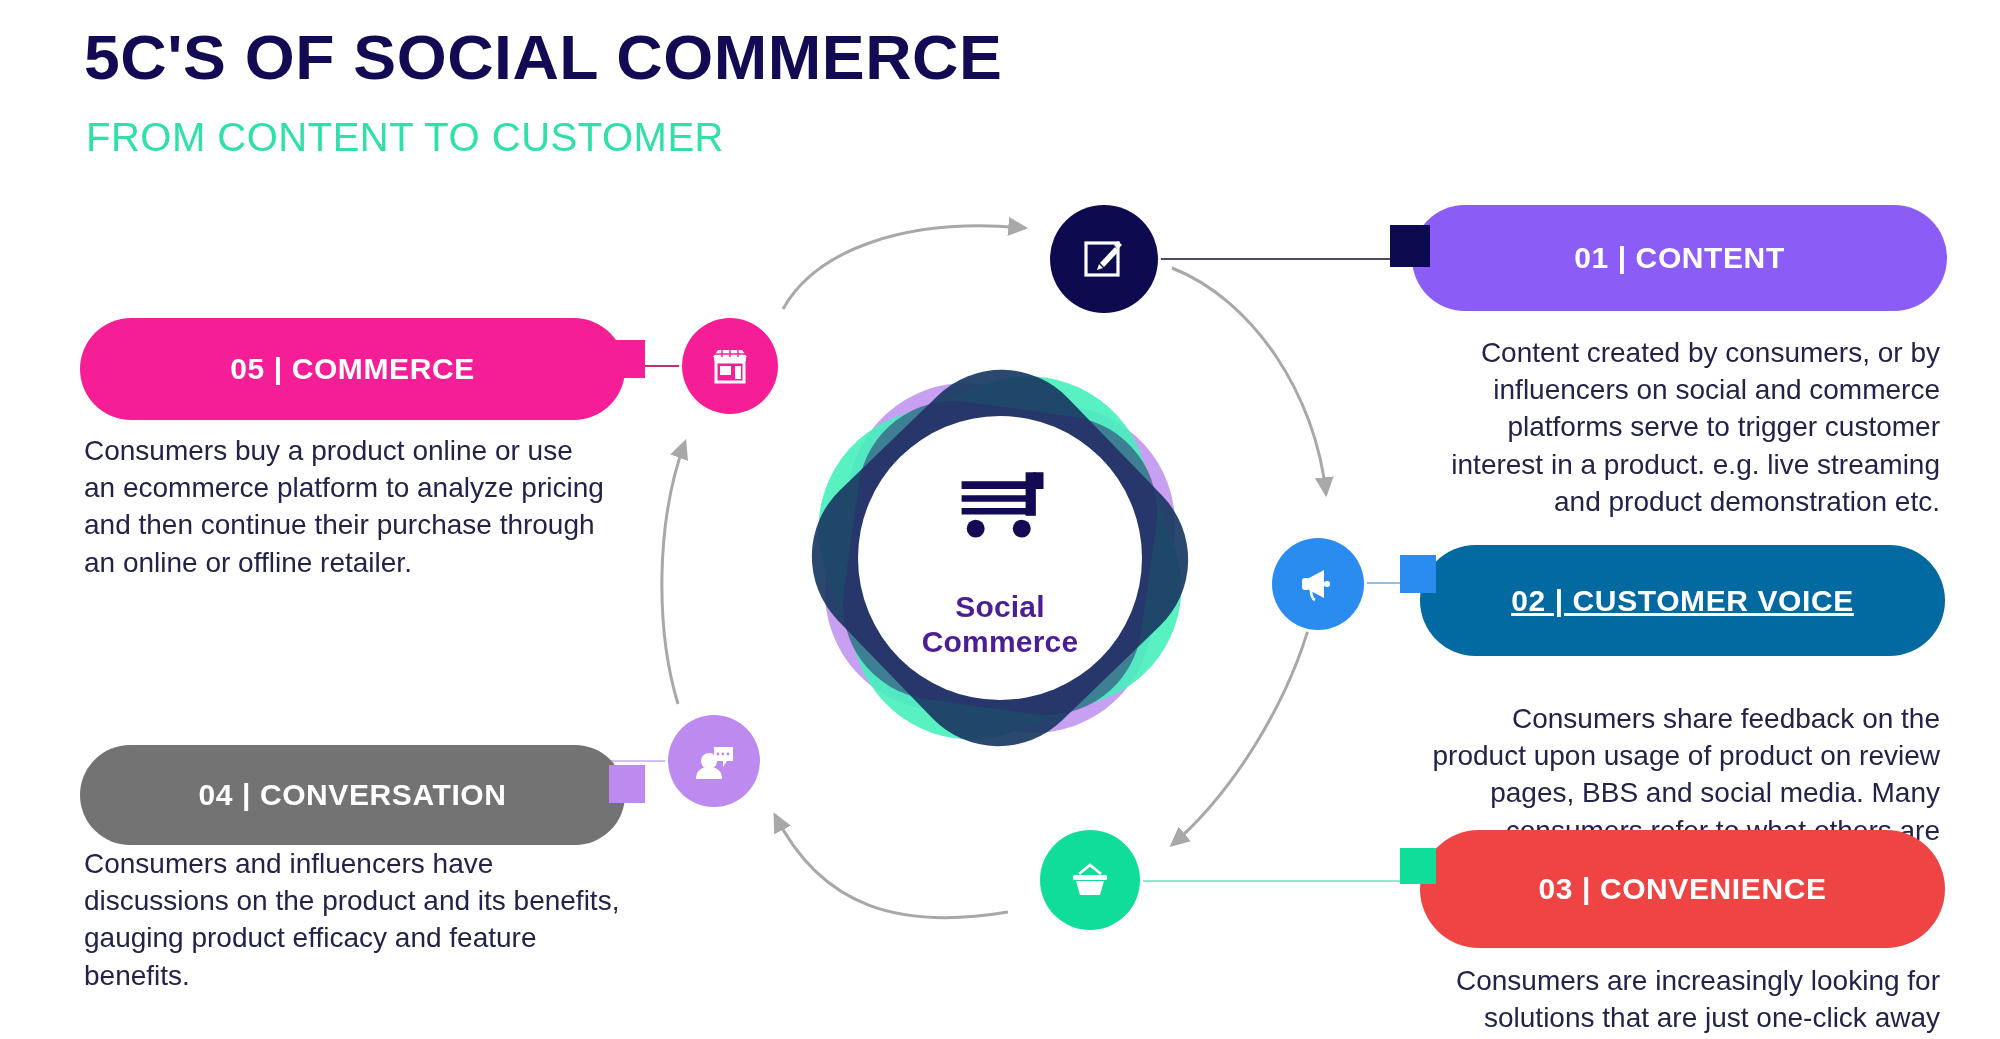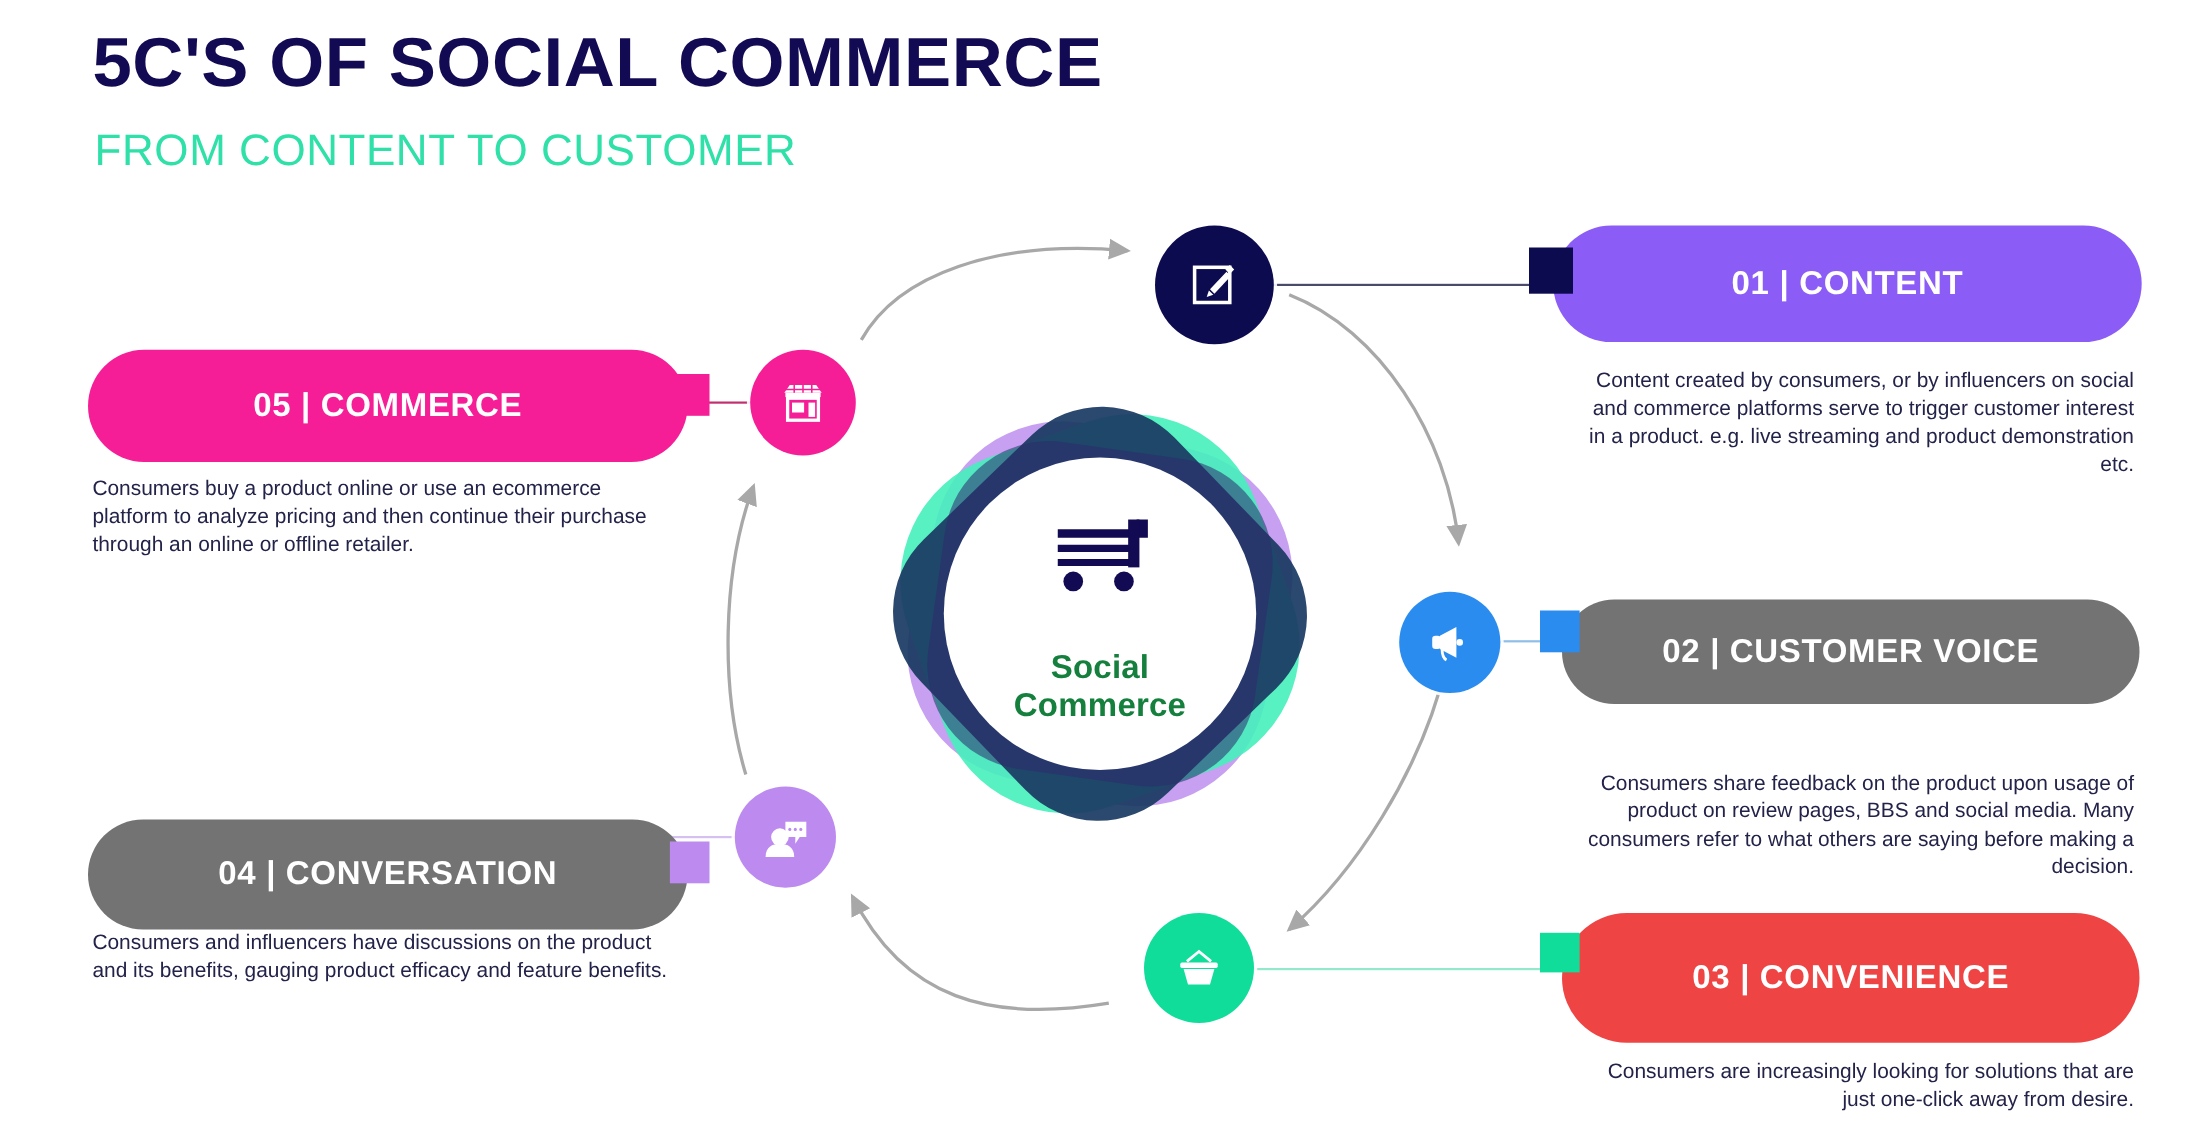--- a/index.html
+++ b/index.html
@@ -44,31 +44,31 @@
   }
   .pill .pill-label{width:100%;}
   .pill.right{border-radius:60px 60px 60px 60px;justify-content:center;}
   .pill.left {border-radius:60px 60px 60px 60px;justify-content:flex-start;}
 
   
   .notch{position:absolute;width:26px;height:26px;}
 
   
   .desc{
-    position:absolute;color:#23234a;font-size:19px;line-height:1.33;
+    position:absolute;color:#23234a;font-size:28px;line-height:1.33;
   }
   .desc.r{text-align:right;}
   .desc.l{text-align:left;}
 
   
   #center-wrap{position:absolute;left:760px;top:318px;width:480px;height:480px;}
   #center-wrap svg{display:block;}
   #center-label{
     position:absolute;left:0;right:0;top:272px;text-align:center;
-    color:#15803d;font-size:30px;font-weight:bold;line-height:1.16;
+    color:#4c1d95;font-size:30px;font-weight:bold;line-height:1.16;
     letter-spacing:.2px;
   }
 </style>
 </head>
 <body>
 
 <div class="stage">
 
   <div id="title">5C'S OF SOCIAL COMMERCE</div>
   <div id="subtitle">FROM CONTENT TO CUSTOMER</div>
@@ -142,21 +142,21 @@
 
   <div class="icon-circle" style="left:1272px;top:538px;width:92px;height:92px;background:#2b8cf0;">
     <svg width="48" height="48" viewBox="0 0 48 48">
       <path d="M30,10 L30,38 L15,30 L15,18 Z" fill="#ffffff"></path>
       <rect x="8" y="18" width="8" height="12" rx="3" fill="#ffffff"></rect>
       <path d="M17,30 C17,36 19,39 21,40" fill="none" stroke="#ffffff" stroke-width="2.6"></path>
       <circle cx="33" cy="24" r="3" fill="#ffffff"></circle>
     </svg>
   </div>
 
-  <div class="pill right" style="left:1420px;top:545px;width:525px;height:95px;background:#737373;">
+  <div class="pill right" style="left:1420px;top:545px;width:525px;height:111px;background:#0369a1;text-decoration:underline;">
     <span class="pill-label" style="text-align:center;">02 | CUSTOMER VOICE</span>
     <span class="notch" style="left:-20px;top:10px;width:36px;height:38px;background:#2b8cf0;"></span>
   </div>
 
   <div class="desc r" style="left:1430px;top:700px;width:510px;">Consumers share feedback on the product upon usage of product on review pages, BBS and social media. Many consumers refer to what others are saying before making a decision.</div>
 
   <div class="connector" style="left:1118px;top:880px;width:310px;background:#93e8cd;"></div>
 
   <div class="icon-circle" style="left:1040px;top:830px;width:100px;height:100px;background:#11dd9b;">
     <svg width="50" height="50" viewBox="0 0 50 50">

